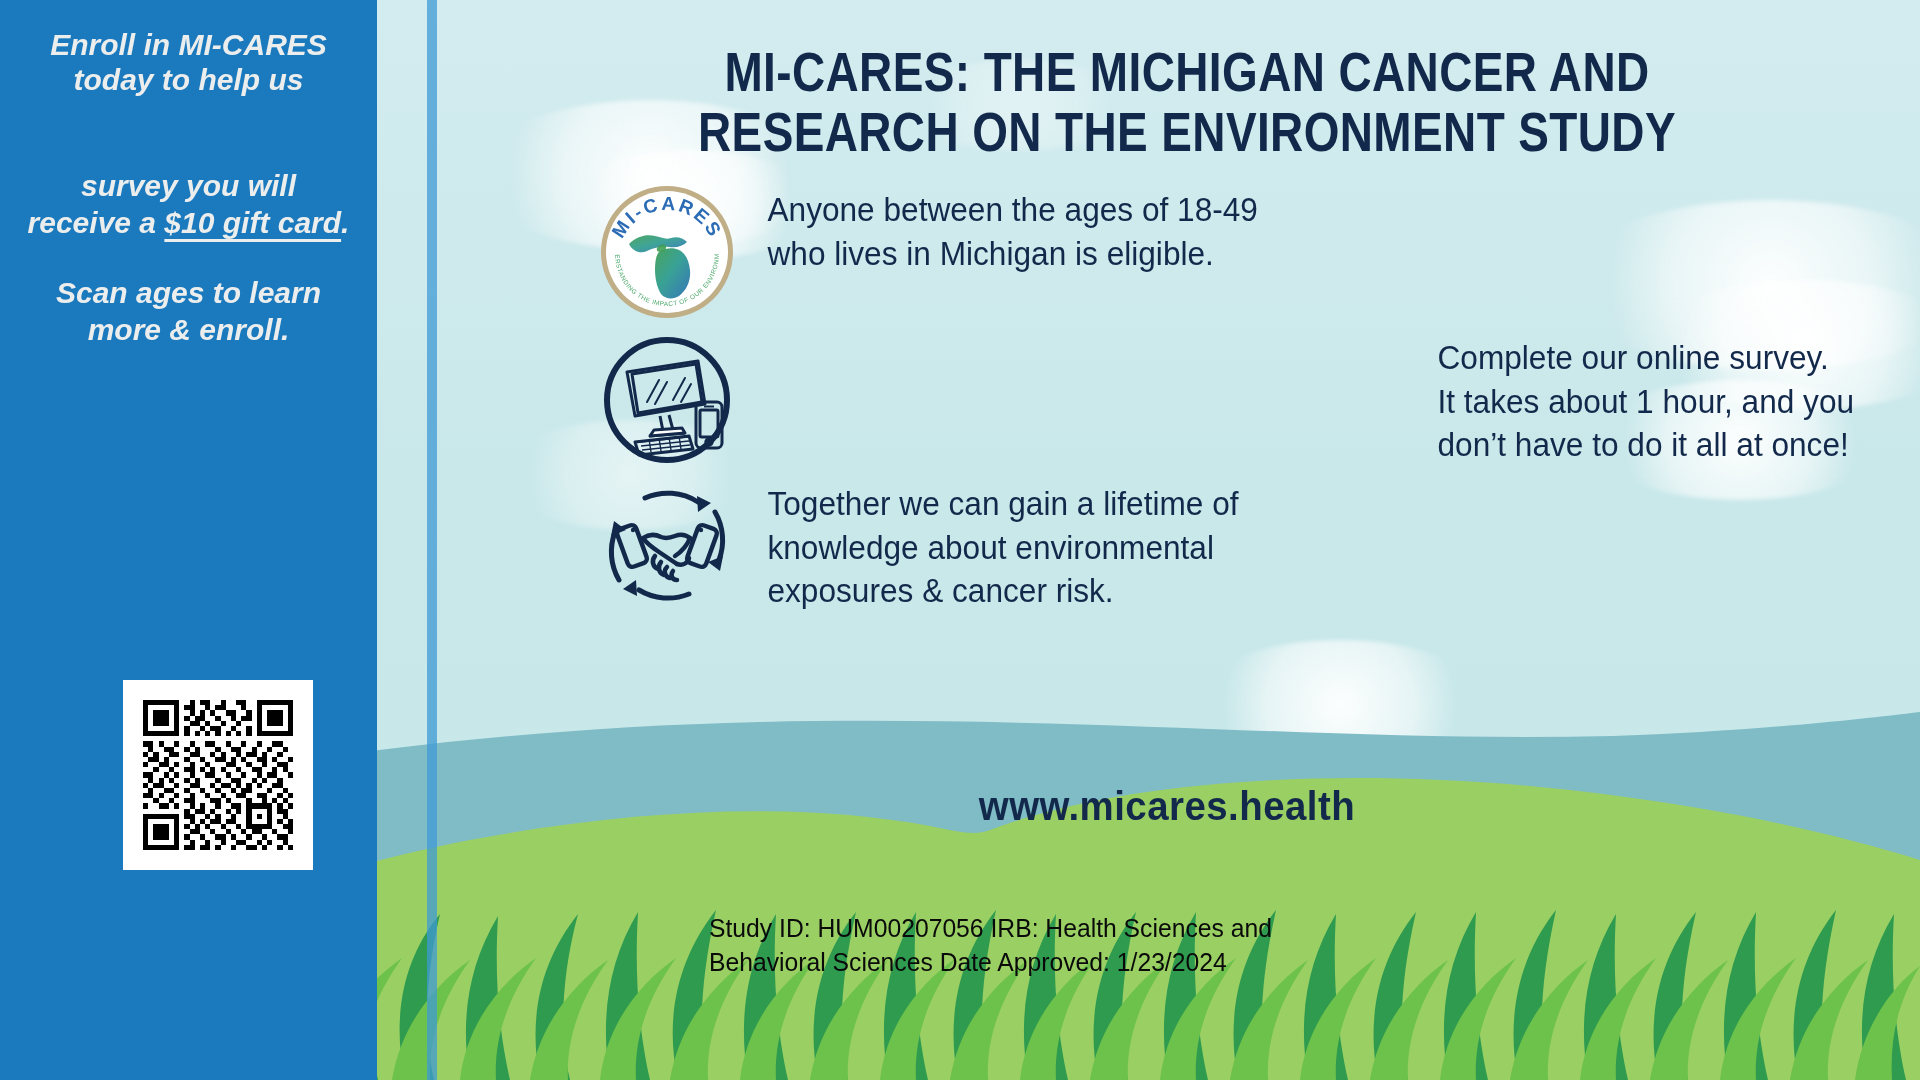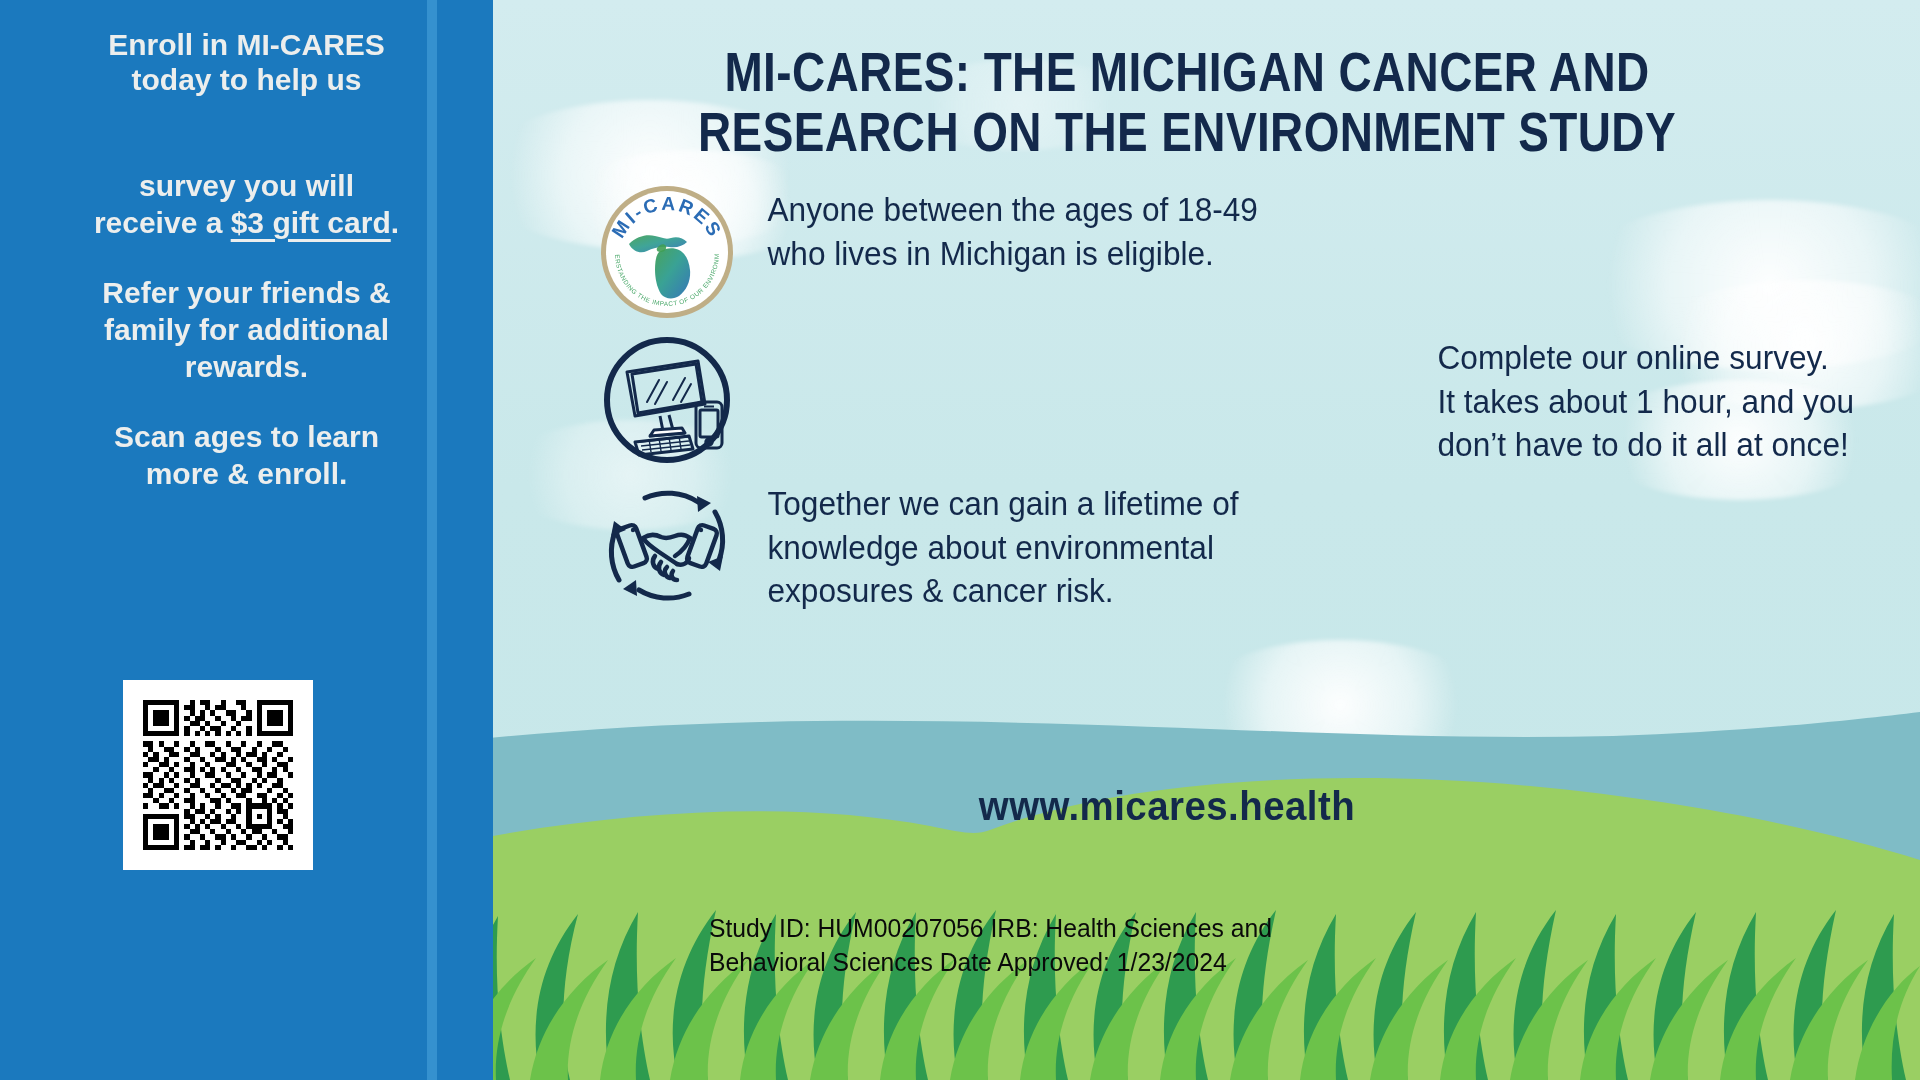--- a/index.html
+++ b/index.html
@@ -49,25 +49,26 @@
   .hill-green {
     position: absolute; left: 0; bottom: 0; width: 1920px; height: 340px;
   }
   .grass-band {
     position: absolute; left: 0; bottom: 0; width: 1920px; height: 210px;
   }
 
   
   .left-panel {
     position: absolute; left: 0; top: 0;
-    width: 493px; height: 1080px;
+    width: 377px; height: 1080px;
     background: #1b79be;
     box-sizing: border-box;
     padding: 28px 8px 10px 8px;
     z-index: 20;
+    font-style: italic;
   }
   .left-edge {
     position: absolute; left: 427px; top: 0; width: 10px; height: 1080px;
     background: #3f9ad4;
     opacity: .75;
     z-index: 20;
   }
   .left-copy {
     color: #eceeed;
     font-weight: bold;
@@ -393,28 +394,23 @@
     <div class="left-copy">
 
       <p class="tight">
         <span>Enroll in MI-CARES</span><br>
         <span>today to help us</span><br>
       </p>
 
       <p>
         <br>
         <span>survey you will</span><br>
-        <span>receive a </span><span class="u">$3 gift card</span><span>.</span>
+        <span>receive a </span><span class="u">$10 gift card</span><span>.</span>
       </p>
 
-      <p>
-        <span>Refer your friends &amp;</span><br>
-        <span>family for additional</span><br>
-        <span>rewards.</span>
-      </p>
 
       <p>
         <span>Scan ages to learn</span><br>
         <span>more &amp; enroll.</span>
       </p>
     </div>
 
     <div class="qr-wrap">
       <svg class="qr" viewBox="0 0 29 29" shape-rendering="crispEdges">
         <rect width="29" height="29" fill="#ffffff"></rect>

